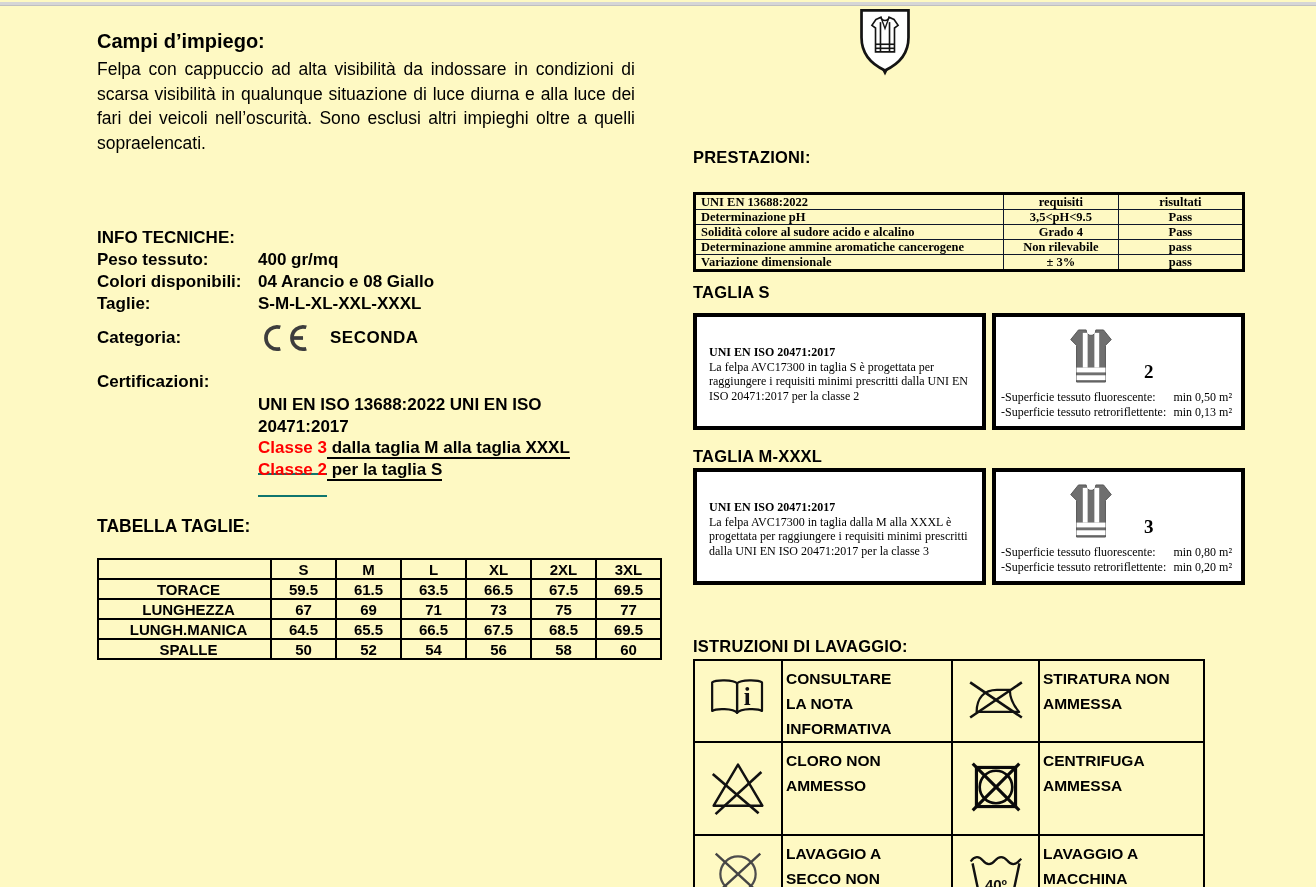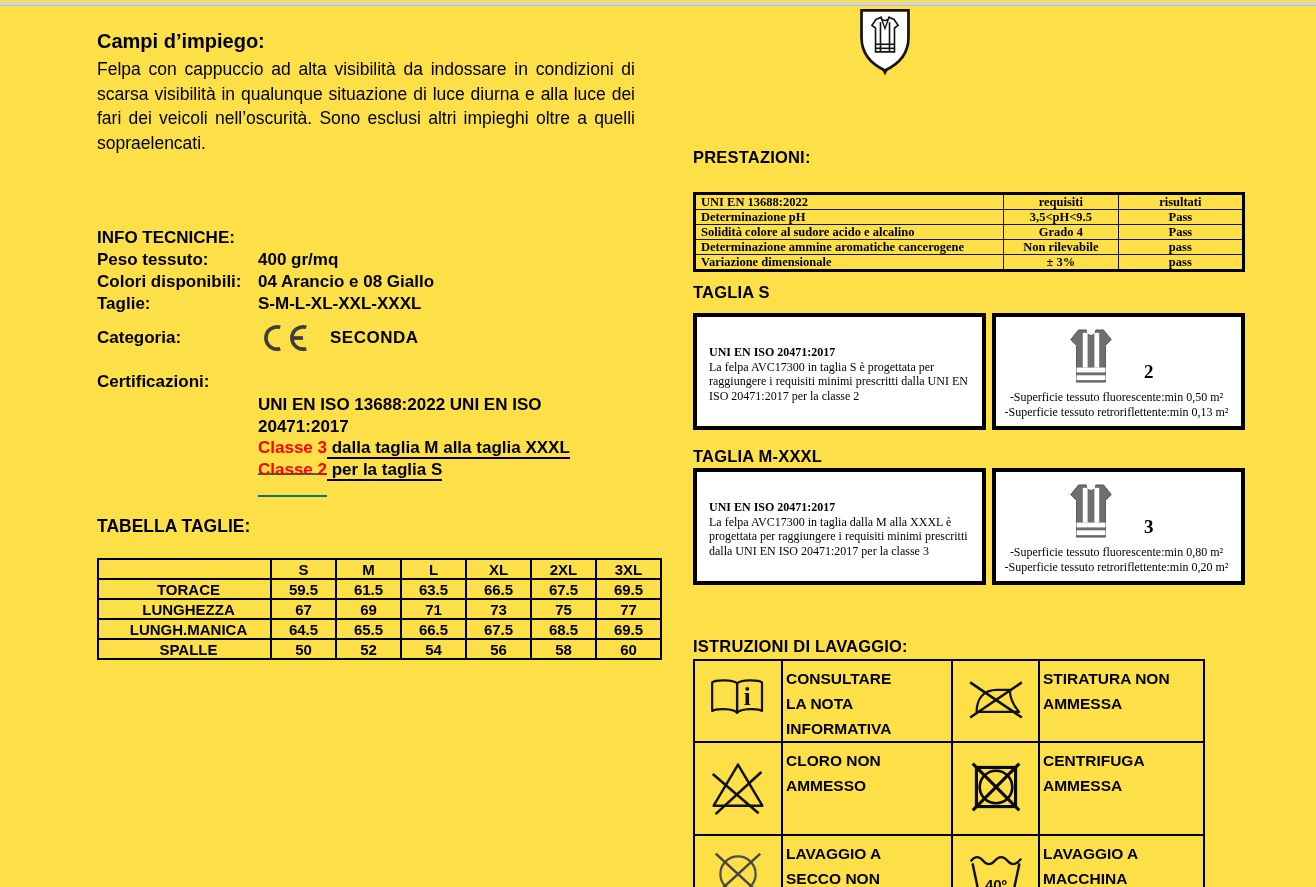--- a/index.html
+++ b/index.html
@@ -1,17 +1,17 @@
 <!DOCTYPE html>
 <html><head>
 <meta charset="utf-8">
 <style>
   * { margin:0; padding:0; box-sizing:border-box; }
   body { background:#fff; font-family:"Liberation Sans", sans-serif; color:#000; }
-  .page { position:relative; width:1316px; height:887px; background:#fde047; overflow:hidden; }
+  .page { position:relative; width:1316px; height:887px; background:#fef9c3; overflow:hidden; }
   .abs { position:absolute; }
   .top-edge { left:0; top:2px; width:1316px; height:4px; background:#d6d6d6; border-bottom:1px solid #c0c0c0; }
 
   
   .campi-title { left:97px; top:30px; font-size:20px; font-weight:bold; }
   .campi-body  { left:97px; top:57px; width:538px; font-size:17.5px; line-height:24.5px; text-align:justify; }
 
   .info-block { left:97px; top:227px; font-size:17px; font-weight:bold; line-height:22px; }
   .info-row { display:flex; }
   .info-label { width:161px; flex:0 0 161px; }
@@ -52,21 +52,21 @@
                font-family:"Liberation Serif", serif; font-size:12px; line-height:14.5px;
                padding:28px 10px 0 12px; }
   .tbox-left .norm { font-weight:bold; }
   .tbox-right { width:253px; height:117px; border:4px solid #000; background:#fff;
                 font-family:"Liberation Serif", serif; position:absolute; }
   .ts-left  { left:693px; top:313px; } .ts-right { left:992px; top:313px; }
   .tm-left  { left:693px; top:468px; } .tm-right { left:992px; top:468px; }
   .vest-svg { position:absolute; left:68px; top:8px; width:54px; height:62px; }
   .class-num { position:absolute; left:148px; top:44px; font-size:19px; font-weight:bold; }
   .surf { position:absolute; left:5px; right:9px; bottom:6px; font-size:12px; line-height:15px; }
-  .surf .srow { display:flex; justify-content:center; }
+  .surf .srow { display:flex; justify-content:space-between; }
 
   .lavaggio-title { left:693px; top:637px; }
   table.wash { left:693px; top:659px; border-collapse:collapse; }
   table.wash td { border:2px solid #000; }
   .w-ic1 { width:88px;  text-align:center; vertical-align:middle; }
   .w-ic2 { width:87px;  text-align:center; vertical-align:middle; }
   .w-tx1 { width:170px; } .w-tx2 { width:165px; }
   .w-tx1, .w-tx2 { vertical-align:top; padding:5px 8px 0 3px; }
   .wash-label { font-size:15.5px; font-weight:bold; line-height:25px; white-space:pre-line; }
   .row1 { height:74px; } .row2 { height:93px; } .row3 { height:140px; }

